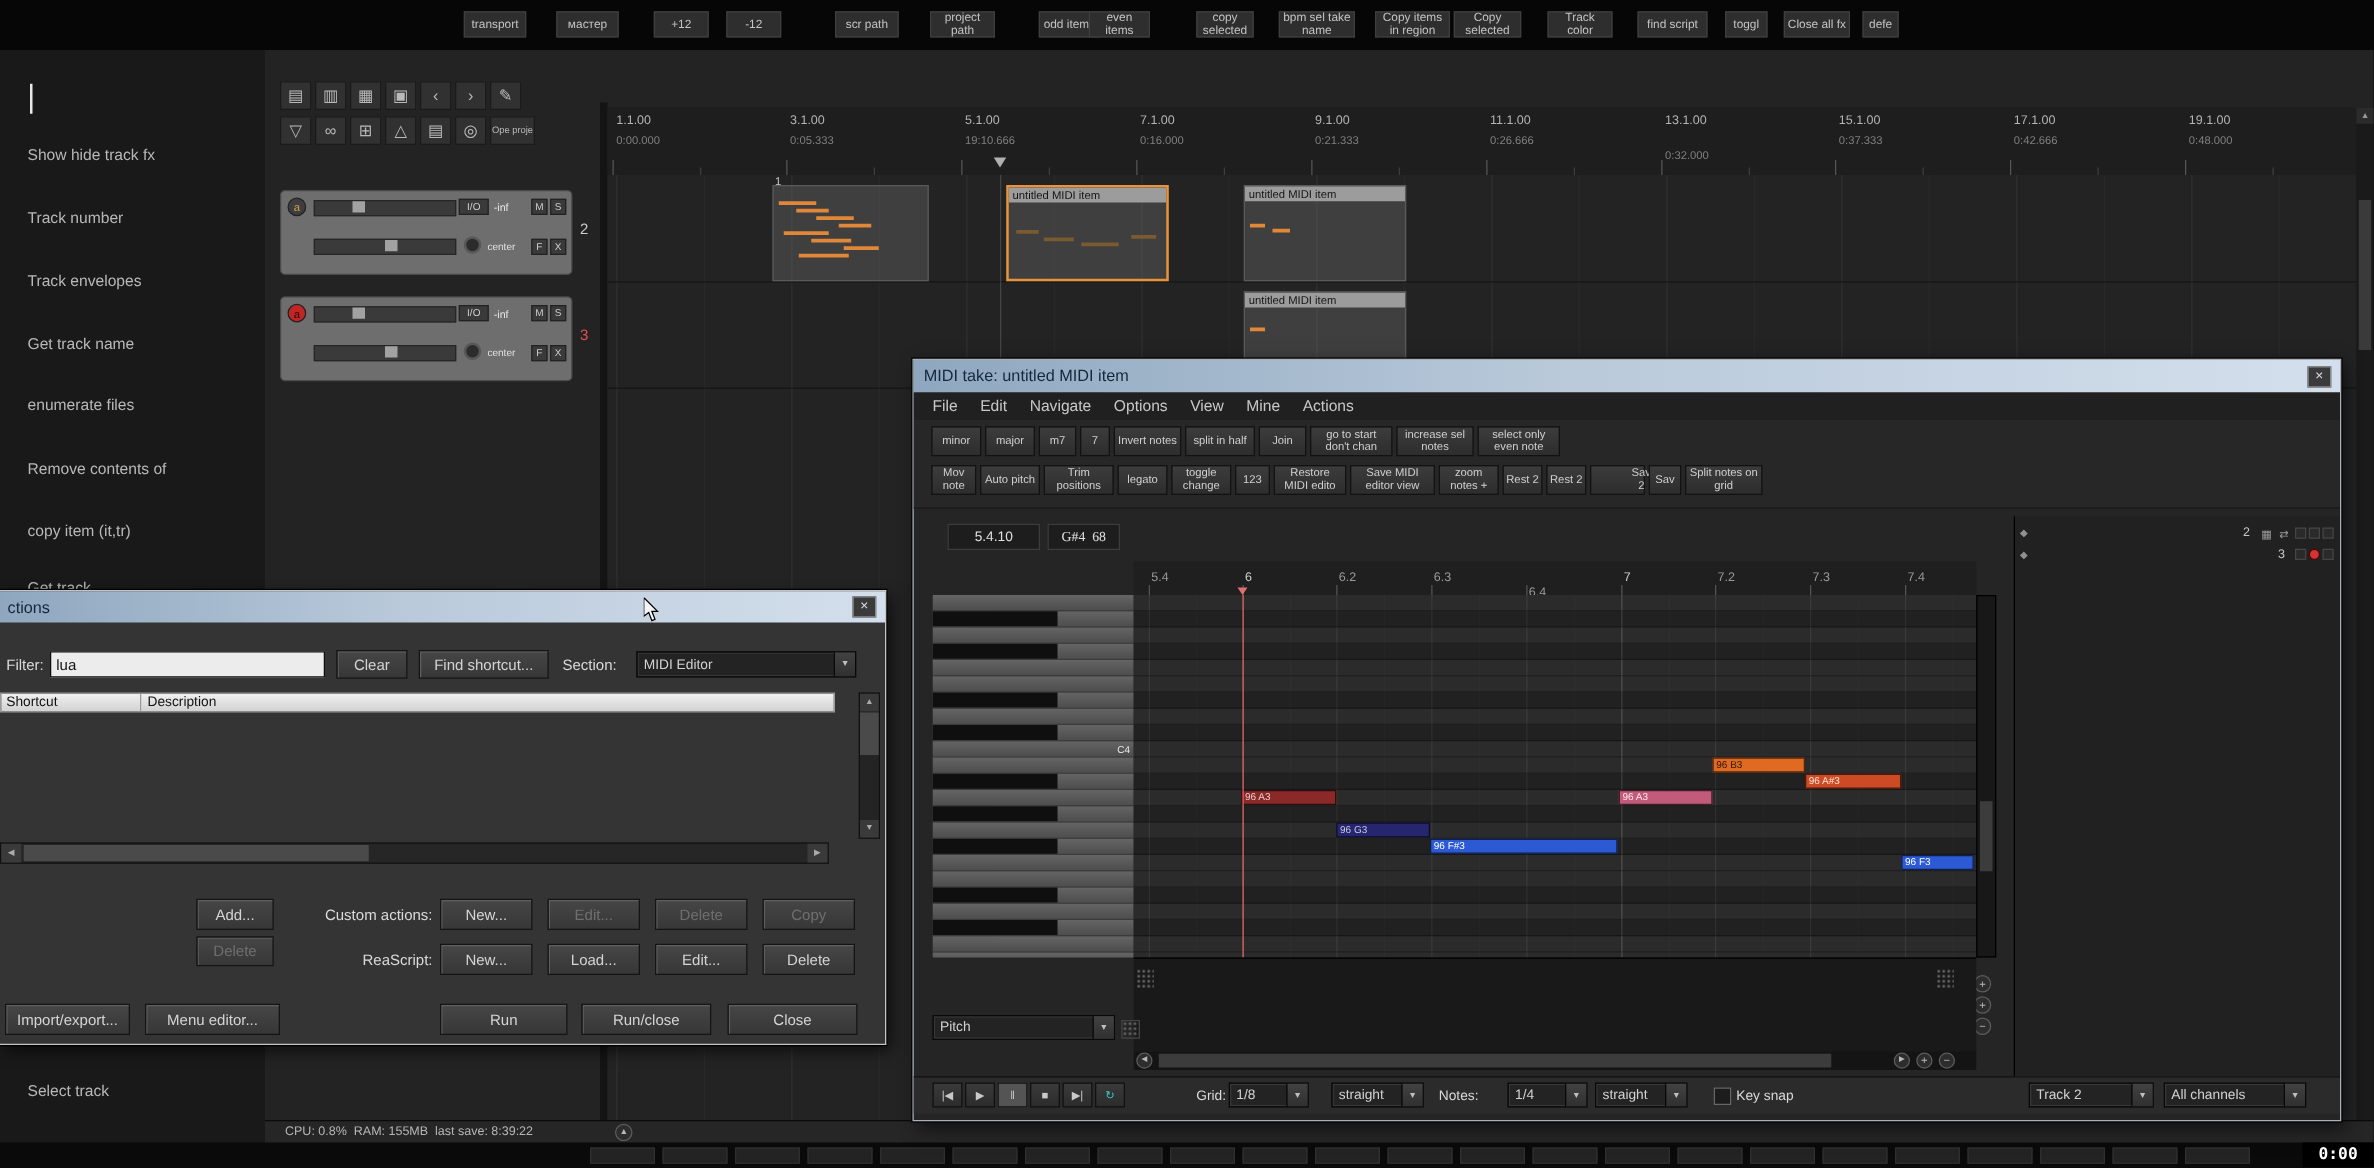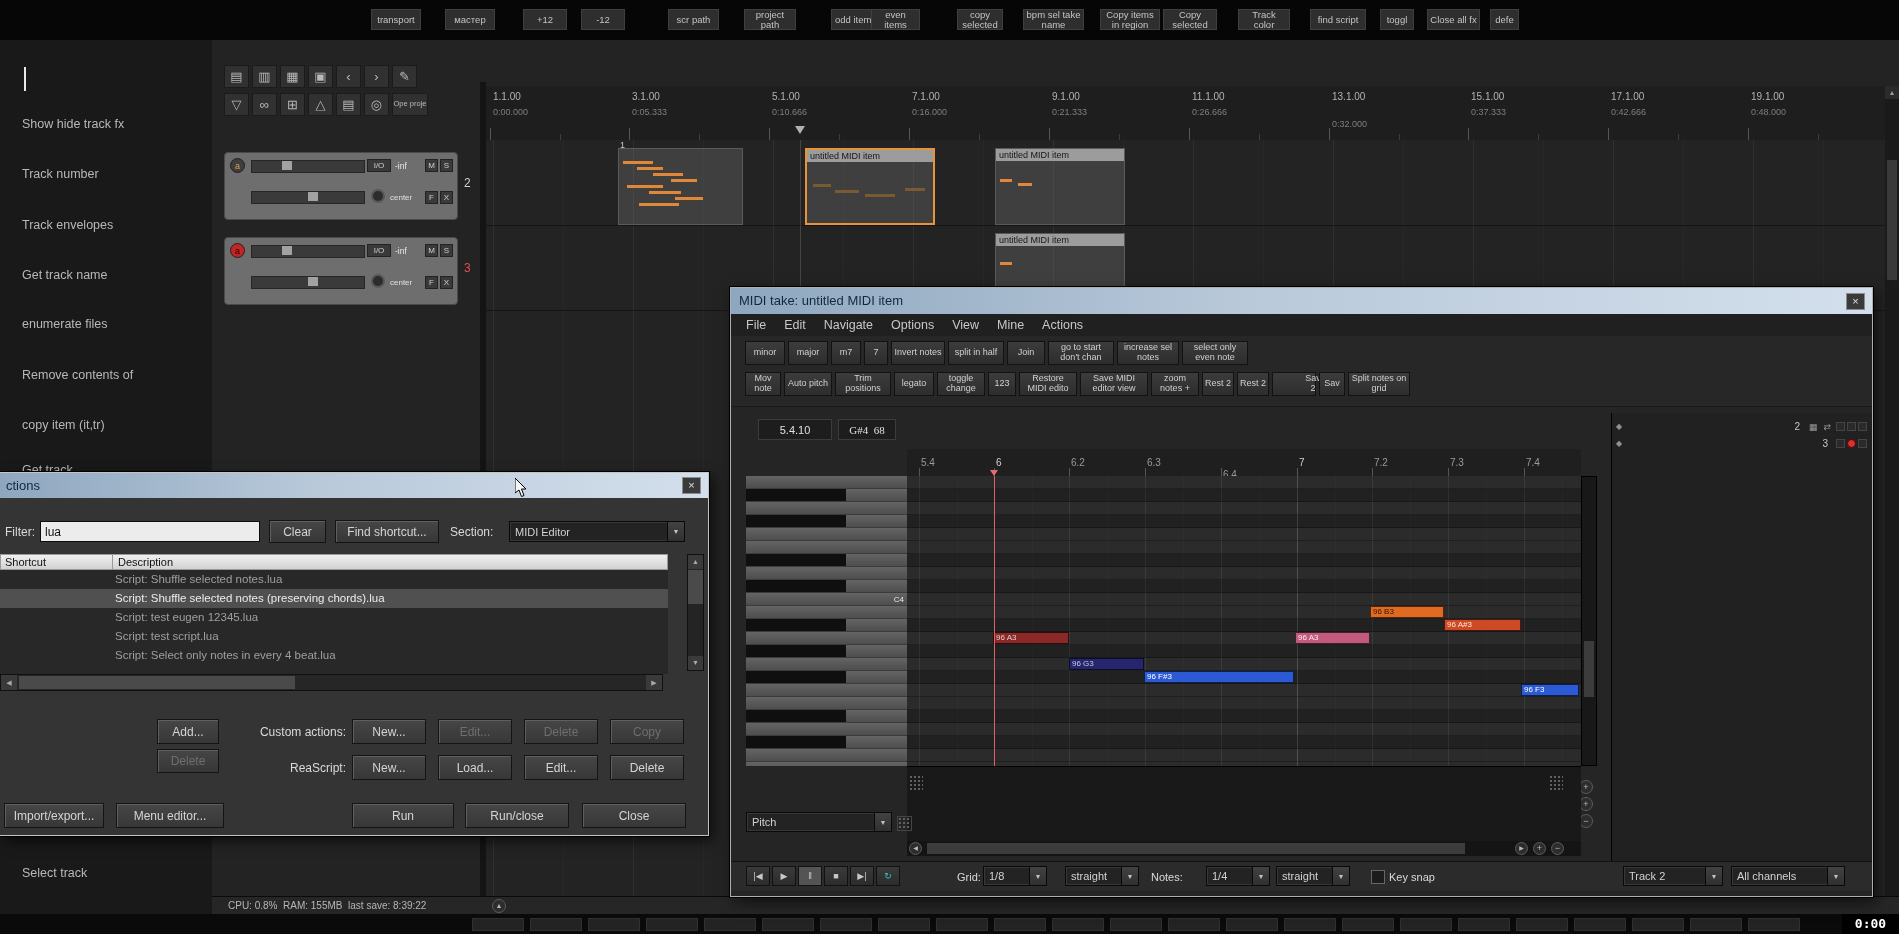--- a/index.html
+++ b/index.html
@@ -167,21 +167,21 @@
     <div id="ruler" class="abs" style="left:274px;top:46px;width:1399px;height:54px;background:#1e1e1e;border-bottom:1px solid #000;overflow:hidden;">
         <div style="position: absolute; left: 7px; top: 5px; font-size: 10px; color: rgb(180, 180, 180); white-space: nowrap;">1.1.00</div>
         <div style="position: absolute; left: 7px; top: 21px; font-size: 9px; color: rgb(127, 127, 127); white-space: nowrap;">0:00.000</div>
         <div class="tick" style="left: 4px; height: 12px;"></div>
         <div class="tick" style="left: 74px; height: 6px; background: rgb(62, 62, 62);"></div>
         <div style="position: absolute; left: 146px; top: 5px; font-size: 10px; color: rgb(180, 180, 180); white-space: nowrap;">3.1.00</div>
         <div style="position: absolute; left: 146px; top: 21px; font-size: 9px; color: rgb(127, 127, 127); white-space: nowrap;">0:05.333</div>
         <div class="tick" style="left: 143px; height: 12px;"></div>
         <div class="tick" style="left: 213px; height: 6px; background: rgb(62, 62, 62);"></div>
         <div style="position: absolute; left: 286px; top: 5px; font-size: 10px; color: rgb(180, 180, 180); white-space: nowrap;">5.1.00</div>
-        <div style="position: absolute; left: 286px; top: 21px; font-size: 9px; color: rgb(127, 127, 127); white-space: nowrap;">0:10.666</div>
+        <div style="position: absolute; left: 286px; top: 21px; font-size: 9px; color: rgb(127, 127, 127); white-space: nowrap;">19:10.666</div>
         <div class="tick" style="left: 283px; height: 12px;"></div>
         <div class="tick" style="left: 353px; height: 6px; background: rgb(62, 62, 62);"></div>
         <div style="position: absolute; left: 426px; top: 5px; font-size: 10px; color: rgb(180, 180, 180); white-space: nowrap;">7.1.00</div>
         <div style="position: absolute; left: 426px; top: 21px; font-size: 9px; color: rgb(127, 127, 127); white-space: nowrap;">0:16.000</div>
         <div class="tick" style="left: 423px; height: 12px;"></div>
         <div class="tick" style="left: 493px; height: 6px; background: rgb(62, 62, 62);"></div>
         <div style="position: absolute; left: 566px; top: 5px; font-size: 10px; color: rgb(180, 180, 180); white-space: nowrap;">9.1.00</div>
         <div style="position: absolute; left: 566px; top: 21px; font-size: 9px; color: rgb(127, 127, 127); white-space: nowrap;">0:21.333</div>
         <div class="tick" style="left: 563px; height: 12px;"></div>
         <div class="tick" style="left: 633px; height: 6px; background: rgb(62, 62, 62);"></div>
@@ -282,27 +282,20 @@
     <span class="lbl" style="left:450px;top:52px;">Section:</span>
     <div class="combo" style="left:509px;top:48px;width:176px;height:21px;">
       <span>MIDI Editor</span>
       <span class="carrow">▼</span>
     </div>
 
     <div class="abs" style="left:0;top:81px;width:668px;height:16px;background:linear-gradient(#f0f0f0,#d2d2d2);border:1px solid #9a9a9a;box-sizing:border-box;display:flex;">
       <span style="width:107px;border-right:1px solid #9a9a9a;padding-left:4px;font-size:11px;color:#111;line-height:14px;">Shortcut</span>
       <span style="padding-left:5px;font-size:11px;color:#111;line-height:14px;">Description</span>
     </div>
-    <div id="alist" class="abs" style="left:0;top:97px;width:668px;height:104px;background:#282828;overflow:hidden;">
-        <div style="height: 19px; line-height: 19px; padding-left: 115px; font-size: 11.5px; white-space: nowrap; color: rgb(159, 159, 159); background: transparent;">Script: Shuffle selected notes.lua</div>
-        <div style="height: 19px; line-height: 19px; padding-left: 115px; font-size: 11.5px; white-space: nowrap; color: rgb(236, 236, 236); background: rgb(80, 80, 80);">Script: Shuffle selected notes (preserving chords).lua</div>
-        <div style="height: 19px; line-height: 19px; padding-left: 115px; font-size: 11.5px; white-space: nowrap; color: rgb(159, 159, 159); background: transparent;">Script: test eugen 12345.lua</div>
-        <div style="height: 19px; line-height: 19px; padding-left: 115px; font-size: 11.5px; white-space: nowrap; color: rgb(159, 159, 159); background: transparent;">Script: test script.lua</div>
-        <div style="height: 19px; line-height: 19px; padding-left: 115px; font-size: 11.5px; white-space: nowrap; color: rgb(159, 159, 159); background: transparent;">Script: Select only notes in every 4 beat.lua</div>
-      </div>
 
     <div class="abs" style="left:687px;top:81px;width:17px;height:117px;background:#242424;border:1px solid #101010;box-sizing:border-box;">
       <div style="height:14px;background:#3a3a3a;color:#aaa;font-size:7px;text-align:center;line-height:14px;">▲</div>
       <div style="height:34px;background:#4a4a4a;margin-top:1px;"></div>
       <div style="position:absolute;bottom:0;width:100%;height:14px;background:#3a3a3a;color:#aaa;font-size:7px;text-align:center;line-height:14px;">▼</div>
     </div>
 
     <div class="abs" style="left:0;top:201px;width:663px;height:17px;background:#262626;border:1px solid #101010;box-sizing:border-box;">
       <div style="position:absolute;left:0;top:0;width:16px;height:15px;background:#3a3a3a;color:#aaa;font-size:7px;text-align:center;line-height:15px;">◀</div>
       <div style="position:absolute;left:18px;top:1px;width:276px;height:13px;background:#4a4a4a;"></div>

